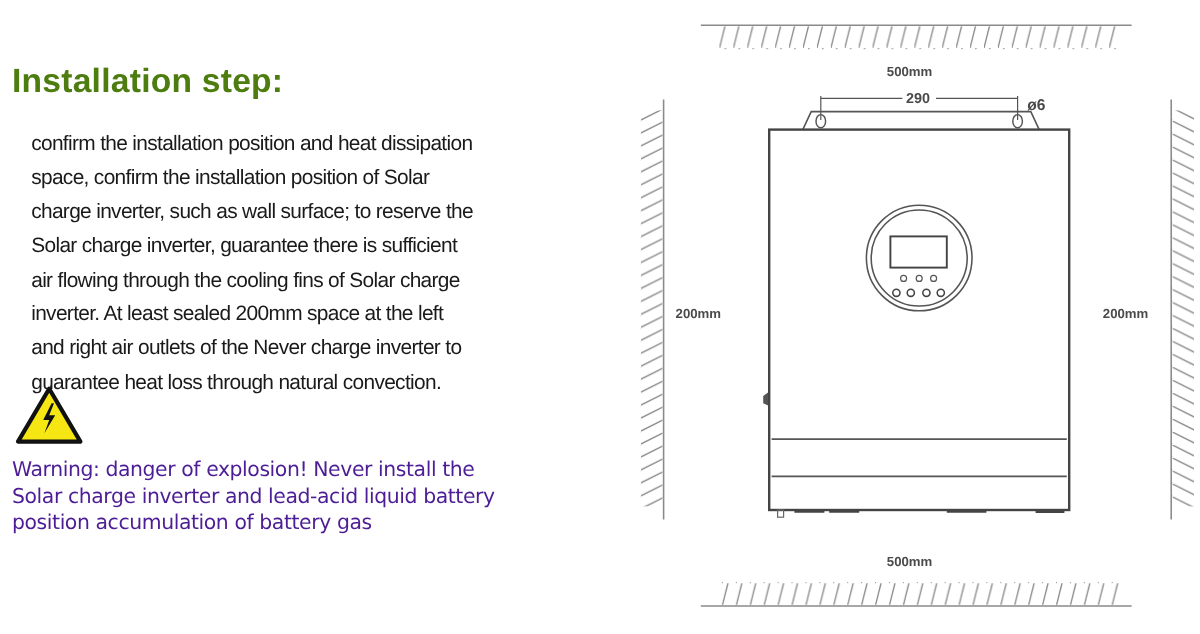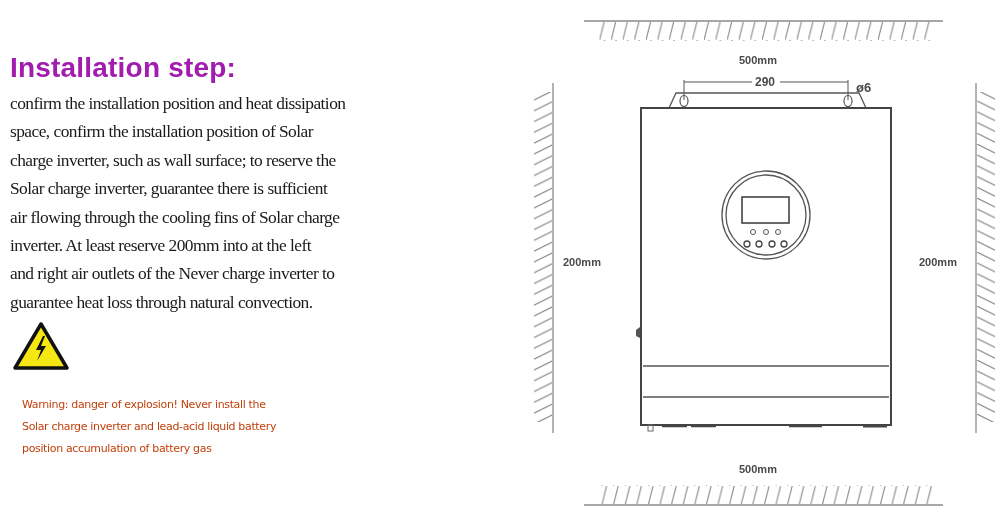--- a/index.html
+++ b/index.html
@@ -1,37 +1,37 @@
 <!DOCTYPE html>
 <html><head>
 <meta charset="utf-8">
 <style>
   html, body { margin: 0; padding: 0; background: #ffffff; }
   body { width: 1000px; height: 528px; position: relative; overflow: hidden; font-family: "DejaVu Sans", sans-serif; color: #1a1a1a; }
-  .title { position: absolute; left: 10px; top: 52px; font-family: "Liberation Sans", sans-serif; font-weight: bold; font-size: 28px; letter-spacing: 0.2px; color: #a21caf; margin: 0; }
-  .instructions { position: absolute; left: 10px; top: 89px; width: 520px; margin: 0; font-family: Liberation Serif, serif; font-size: 17.4px; line-height: 28.4px; letter-spacing: -0.55px; color: #1a1a1a; }
+  .title { position: absolute; left: 10px; top: 52px; font-family: "Liberation Sans", sans-serif; font-weight: bold; font-size: 28px; letter-spacing: 0.2px; color: #4d7c0f; margin: 0; }
+  .instructions { position: absolute; left: 10px; top: 89px; width: 520px; margin: 16px; font-family: Liberation Sans, sans-serif; font-size: 17.4px; line-height: 28.4px; letter-spacing: -0.55px; color: #1a1a1a; }
   .instructions .line { display: block; white-space: nowrap; }
   .warn-icon { position: absolute; left: 12px; top: 321px; width: 58px; height: 50px; }
-  .warning { position: absolute; left: 10px; top: 382px; margin: 12px; font-family: "DejaVu Sans", sans-serif; font-size: 11px; line-height: 21.8px; letter-spacing: -0.35px; color: #c2410c; }
+  .warning { position: absolute; left: 10px; top: 382px; margin: 0; font-family: "DejaVu Sans", sans-serif; font-size: 17px; line-height: 21.8px; letter-spacing: -0.35px; color: #4c1d95; }
   .warning .line { display: block; white-space: nowrap; }
   .diagram { position: absolute; left: 520px; top: 0; width: 480px; height: 464px; }
   .dim { position: absolute; font-family: "Liberation Sans", sans-serif; font-weight: bold; font-size: 11px; color: #4a4a4a; }
 </style>
 </head>
 <body>
 
 <h1 class="title">Installation step:</h1>
 
 <p class="instructions">
   <span class="line">confirm the installation position and heat dissipation</span>
   <span class="line">space, confirm the installation position of Solar</span>
   <span class="line">charge inverter,  such as wall surface;  to reserve the</span>
   <span class="line">Solar charge inverter,  guarantee there is sufficient</span>
   <span class="line">air flowing through the cooling fins of Solar charge</span>
-  <span class="line">inverter. At least reserve 200mm into at the left</span>
+  <span class="line">inverter. At least sealed 200mm space at the left</span>
   <span class="line">and right air outlets of the Never charge inverter to</span>
   <span class="line">guarantee heat loss through natural convection.</span>
 </p>
 
 <svg class="warn-icon" viewBox="0 0 58 50">
   <polygon points="29,3 55,47 3,47" fill="#f5e614" stroke="#111" stroke-width="3.5" stroke-linejoin="round"></polygon>
   <path d="M31,15 L24,29 L29,29 L25,40 L34,25 L29,25 L33,15 Z" fill="#111"></path>
 </svg>
 
 <p class="warning">

